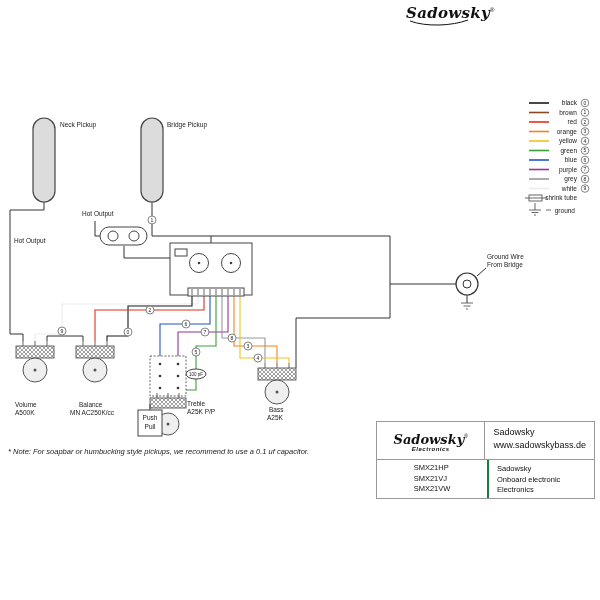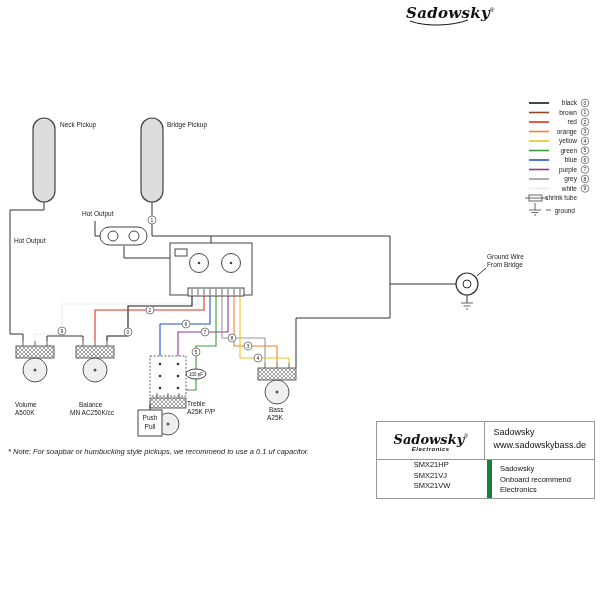--- a/index.html
+++ b/index.html
@@ -17,21 +17,21 @@
   
   .tb{position:absolute;left:376px;top:421px;width:217px;height:76px;border:1px solid #999;background:#fff;}
   .tb-row1{display:flex;height:37px;border-bottom:1px solid #999;}
   .tb-row2{display:flex;height:38px;}
   .tb-c1{width:110px;border-right:1px solid #999;display:flex;flex-direction:column;
          align-items:center;justify-content:center;}
   .tb-script{font-family:"DejaVu Serif",serif;font-style:italic;font-weight:bold;font-size:13px;color:#111;}
   .tb-reg{font-size:5px;vertical-align:super;}
   .tb-sub{font-size:6px;font-style:italic;font-weight:bold;letter-spacing:.5px;margin-top:-2px;color:#111;}
   .tb-c2{flex:1;padding:4px 8px;font-size:9px;line-height:13px;color:#111;}
-  .tb-models{width:110px;border-right:5px solid #15803d;display:flex;align-items:flex-start;justify-content:center;}
+  .tb-models{width:110px;border-right:2px solid #15803d;display:flex;align-items:center;justify-content:center;}
   .tb-models-inner{font-size:7.5px;line-height:10.5px;color:#111;text-align:left;}
   .tb-product{flex:1;padding:4px 8px;font-size:7.5px;line-height:10.5px;color:#111;}
   
   svg text{fill:#1a1a1a;font-family:"Liberation Sans",sans-serif;}
   .lbl{font-size:6.5px;}
   .t5{font-size:5px;}
   .t45{font-size:4.5px;}
   .wire{fill:none;stroke-width:1.1;}
   .wired{fill:none;stroke:#333;stroke-width:1;}
   .comp{fill:#ffffff;stroke:#444;stroke-width:1;}
@@ -333,19 +333,19 @@
     <div class="tb-row2">
       <div class="tb-models">
         <div class="tb-models-inner">
           <div>SMX21HP</div>
           <div>SMX21VJ</div>
           <div>SMX21VW</div>
         </div>
       </div>
       <div class="tb-product">
         <div>Sadowsky</div>
-        <div>Onboard recommend</div>
+        <div>Onboard electronic</div>
         <div>Electronics</div>
       </div>
     </div>
   </div>
 
 </div>
 
 </body></html>

